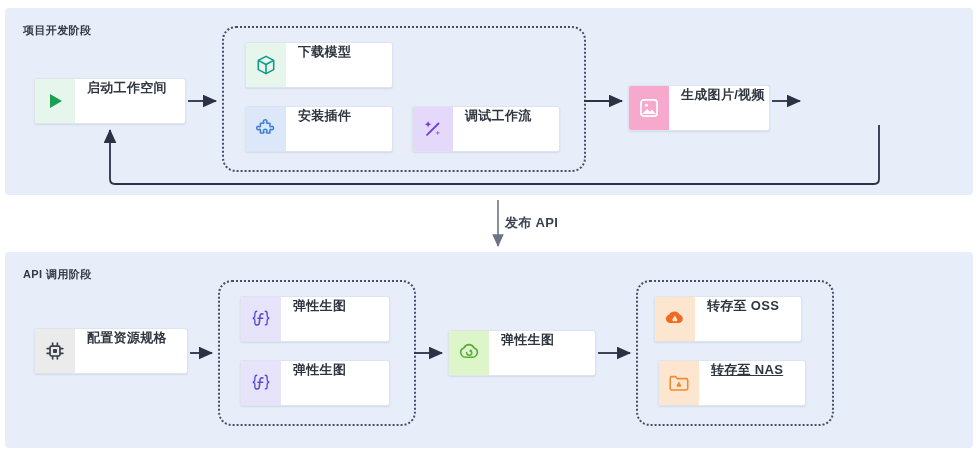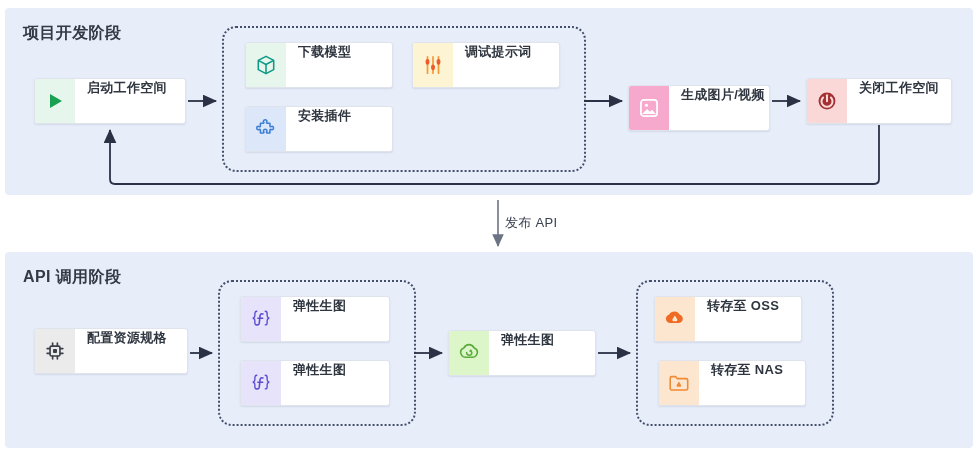--- a/index.html
+++ b/index.html
@@ -27,21 +27,21 @@
     background: #e7edf9;
     border-radius: 4px;
   }
   #panel-dev   { left: 5px;  top: 8px;   width: 968px; height: 187px; }
   #panel-api   { left: 5px;  top: 252px; width: 968px; height: 196px; }
 
   .panel-title {
     position: absolute;
     left: 18px;
     top: 15px;
-    font-size: 16px;
+    font-size: 11px;
     font-weight: bold;
     letter-spacing: .4px;
     color: #333a45;
   }
 
   
   .group-box {
     position: absolute;
     border: 2px dotted #44506b;
     border-radius: 14px;
@@ -90,21 +90,21 @@
   #n-workflow   { left: 412px; top: 106px; width: 148px; }
   #n-generate   { left: 628px; top: 85px;  width: 142px; }
   #n-close      { left: 806px; top: 78px;  width: 146px; }
 
   
   #n-config     { left: 34px;  top: 328px; width: 154px; }
   #n-elastic1   { left: 240px; top: 296px; width: 150px; }
   #n-elastic2   { left: 240px; top: 360px; width: 150px; }
   #n-transfer   { left: 448px; top: 330px; width: 148px; }
   #n-oss        { left: 654px; top: 296px; width: 148px; }
-  #n-nas        { left: 658px; top: 360px; width: 148px; }
+  #n-nas        { left: 658px; top: 360px; width: 148px; text-decoration: underline; }
 
   
   .ic.bg-mint    { background: #e6f6ec; }
   .ic.bg-blue    { background: #dce8fa; }
   .ic.bg-yellow  { background: #fdf4d3; }
   .ic.bg-purple  { background: #e5d9fb; }
   .ic.bg-pink    { background: #f6a9cd; }
   .ic.bg-rose    { background: #fbd8d8; }
   .ic.bg-grey    { background: #ebebeb; }
   .ic.bg-lav     { background: #e7e3fb; }
@@ -127,21 +127,21 @@
   .wire-thin {
     fill: none;
     stroke: #6b7384;
     stroke-width: 1.6;
   }
   .stage-link-label {
     position: absolute;
     left: 505px;
     top: 214px;
     font-size: 13px;
-    font-weight: normal;
+    font-weight: bold;
     color: #3a4150;
     letter-spacing: .3px;
   }
 </style>
 </head>
 <body>
 
 <div id="stage">
 
   <div class="panel" id="panel-dev">
@@ -172,60 +172,43 @@
 
   <div class="node std" id="n-plugin">
     <span class="ic bg-blue">
       <svg width="22" height="22" viewBox="0 0 24 24" fill="none" stroke="#3d7fd4" stroke-width="1.7" stroke-linejoin="round" aria-hidden="true">
         <path d="M9.2 3.4a2 2 0 0 1 3.9 0c0 .8-.5 1.2-.5 1.7 0 .4.3.7.8.7h2.9v3c0 .5.3.8.7.8.5 0 .9-.6 1.7-.6a2 2 0 0 1 0 3.9c-.8 0-1.2-.5-1.7-.5-.4 0-.7.3-.7.8v3.1h-3c-.5 0-.8-.3-.8-.8 0-.5.6-.9.6-1.7a2 2 0 0 0-3.9 0c0 .8.5 1.2.5 1.7 0 .5-.3.8-.8.8H5.9v-3.1c0-.5-.3-.8-.8-.8-.5 0-.9.5-1.7.5a2 2 0 0 1 0-3.9c.8 0 1.2.6 1.7.6.5 0 .8-.3.8-.8v-3h3c.5 0 .8-.3.8-.7 0-.5-.6-.9-.6-1.7z"></path>
       </svg>
     </span>
     <span class="lbl">安装插件</span>
   </div>
 
-  <div class="node std" id="n-prompt">
-    <span class="ic bg-yellow">
-      <svg width="22" height="22" viewBox="0 0 24 24" aria-hidden="true">
-        <g stroke="#f59a3c" stroke-width="1.9" stroke-linecap="round">
-          <line x1="6" y1="3" x2="6" y2="21"></line>
-          <line x1="12" y1="3" x2="12" y2="21"></line>
-          <line x1="18" y1="3" x2="18" y2="21"></line>
-        </g>
-        <g fill="#ee5a2a">
-          <ellipse cx="6" cy="8.5" rx="2.1" ry="3.1"></ellipse>
-          <ellipse cx="12" cy="14.5" rx="2.1" ry="3.1"></ellipse>
-          <ellipse cx="18" cy="8.5" rx="2.1" ry="3.1"></ellipse>
-        </g>
-      </svg>
-    </span>
-    <span class="lbl">调试提示词</span>
-  </div>
-
+
+  <div class="node std" id="n-workflow">
+    <span class="ic bg-purple">
+      <svg width="22" height="22" viewBox="0 0 24 24" aria-hidden="true">
+        <line x1="5.5" y1="18.5" x2="18" y2="6" stroke="#6f3ddb" stroke-width="2" stroke-linecap="round"></line>
+        <path d="M6.6 3.2 7.6 5.8 10.2 6.8 7.6 7.8 6.6 10.4 5.6 7.8 3 6.8 5.6 5.8z" fill="#6f3ddb"></path>
+        <path d="M17.2 13.8l.7 1.8 1.8.7-1.8.7-.7 1.8-.7-1.8-1.8-.7 1.8-.7z" fill="#8a63e8"></path>
+      </svg>
+    </span>
+    <span class="lbl">调试工作流</span>
+  </div>
 
   <div class="node std" id="n-generate">
     <span class="ic bg-pink">
       <svg width="22" height="22" viewBox="0 0 24 24" aria-hidden="true">
         <rect x="3.2" y="3.2" width="17.6" height="17.6" rx="3.2" fill="none" stroke="#ffffff" stroke-width="1.9"></rect>
         <circle cx="9.2" cy="9" r="1.7" fill="#ffffff"></circle>
         <path d="M4.6 18.6 9.9 13l3 3.2 2.4-2.2 4.1 4.6z" fill="#ffffff"></path>
       </svg>
     </span>
     <span class="lbl">生成图片/视频</span>
   </div>
 
-  <div class="node std" id="n-close">
-    <span class="ic bg-rose">
-      <svg width="22" height="22" viewBox="0 0 24 24" aria-hidden="true">
-        <circle cx="12" cy="12" r="9.2" fill="#a33131"></circle>
-        <path d="M12 5.6v6.6" stroke="#fbd8d8" stroke-width="2.2" stroke-linecap="round"></path>
-        <path d="M7.7 8.2a6 6 0 1 0 8.6 0" fill="none" stroke="#fbd8d8" stroke-width="2.2" stroke-linecap="round"></path>
-      </svg>
-    </span>
-    <span class="lbl">关闭工作空间</span>
-  </div>
 
   <div class="panel" id="panel-api">
     <div class="panel-title">API 调用阶段</div>
   </div>
 
   <div class="group-box" id="group-api-gen"></div>
   <div class="group-box" id="group-api-store"></div>
 
   <div class="node std" id="n-config">
     <span class="ic bg-grey">

